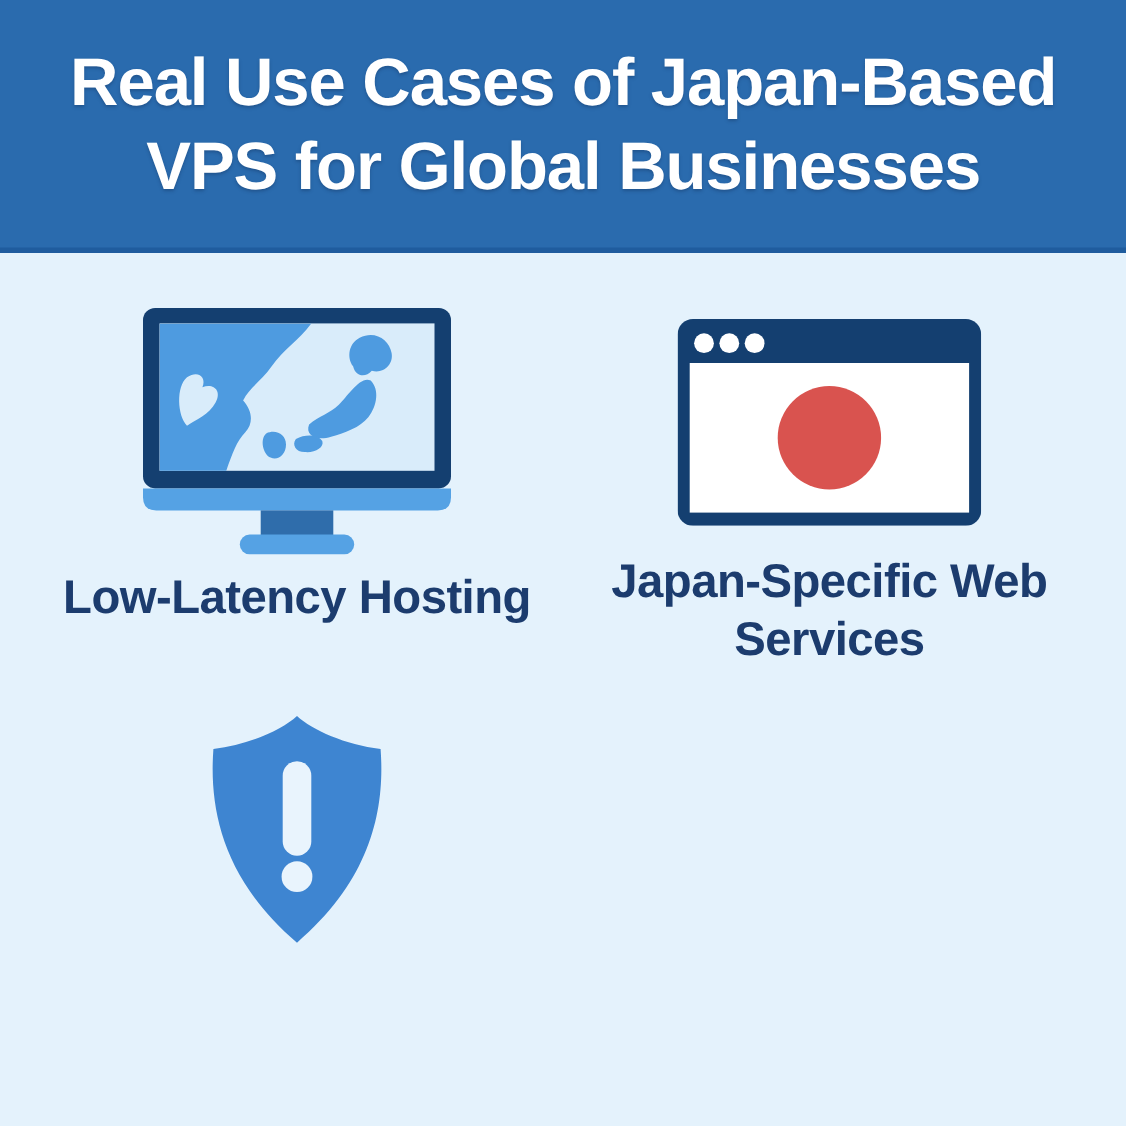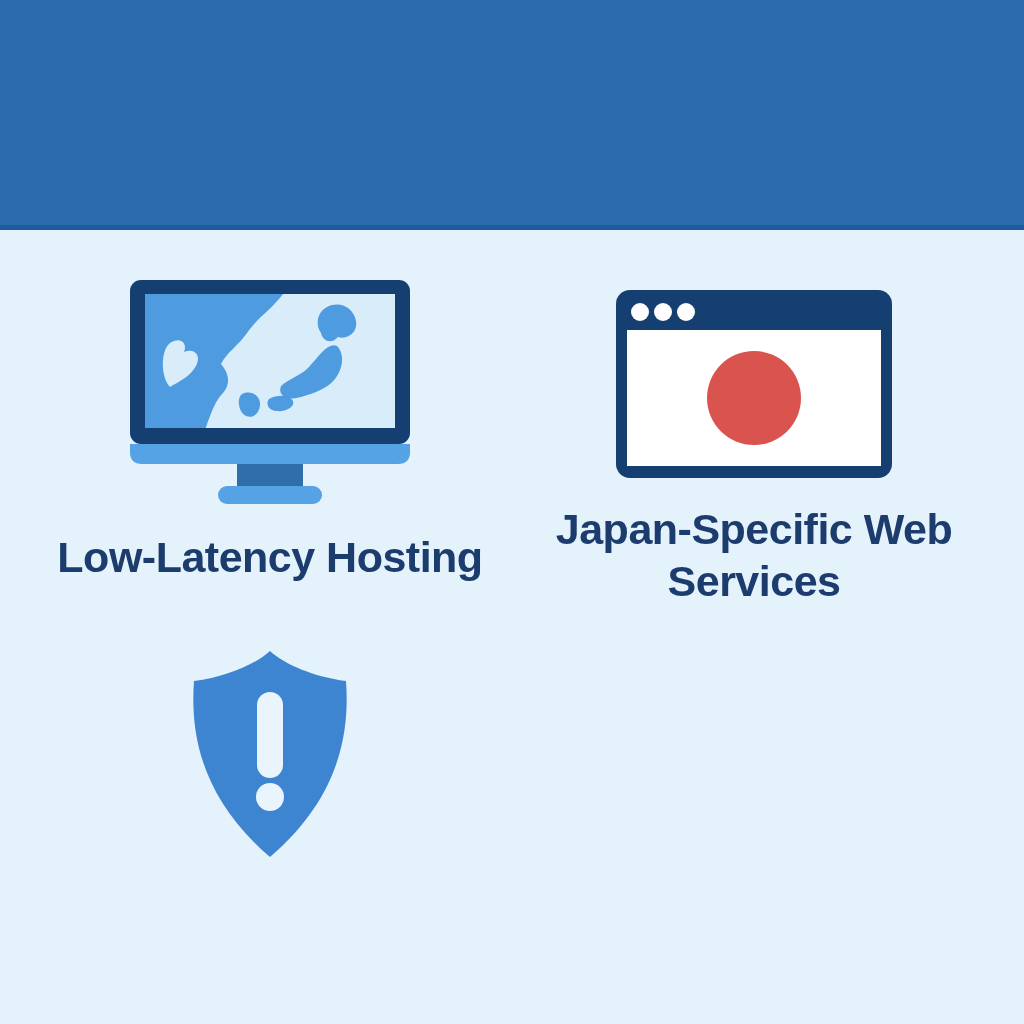--- a/index.html
+++ b/index.html
@@ -28,37 +28,39 @@
   }
   .grid{
     display:grid;grid-template-columns:1fr 1fr;
     padding:48px 28px 0 28px;row-gap:52px;
   }
   .card{display:flex;flex-direction:column;align-items:center;}
   .icon-wrap{display:flex;align-items:flex-end;justify-content:center;}
   .row1 .icon-wrap{height:226px;}
   .row2 .icon-wrap{height:200px;}
   .card-label{
-    margin-top:28px;font-size:43px;font-weight:bold;letter-spacing:-0.5px;
+    margin-top:14px;font-size:43px;font-weight:bold;letter-spacing:-0.5px;
     color:var(--label_color);text-align:center;line-height:1.2;max-width:430px;
   }
   .row2 .card-label{margin-top:26px;text-align:center;}
   
   .f-navy{fill:var(--navy);} .f-locknavy{fill:var(--lock_navy);}
   .f-map{fill:var(--map_blue);} .f-screen{fill:var(--screen_bg);}
   .f-chin{fill:var(--chin_blue);} .f-neck{fill:var(--neck_blue);}
   .f-folder{fill:var(--folder_front);} .f-white{fill:var(--browser_white);}
   .f-red{fill:var(--flag_red);} .f-shield{fill:var(--shield_blue);}
   .f-excl{fill:var(--excl_color);} .f-lockwhite{fill:var(--lock_white);}
   .s-shackle{fill:none;stroke:var(--lock_navy);stroke-width:20;}
 </style>
 </head>
 <body>
 
 <div class="header">
+  <div class="title-line">Real Use Cases of Japan-Based</div>
+  <div class="title-line">VPS for Global Businesses</div>
 </div>
 
 <div class="grid">
 
   <div class="card row1">
     <div class="icon-wrap">
       <svg width="281" height="224" viewBox="0 0 281 224">
         <rect class="f-navy" x="0" y="0" width="280" height="164" rx="11"></rect>
         <rect class="f-screen" x="15" y="14" width="250" height="134"></rect>
         <clipPath id="screenclip">

